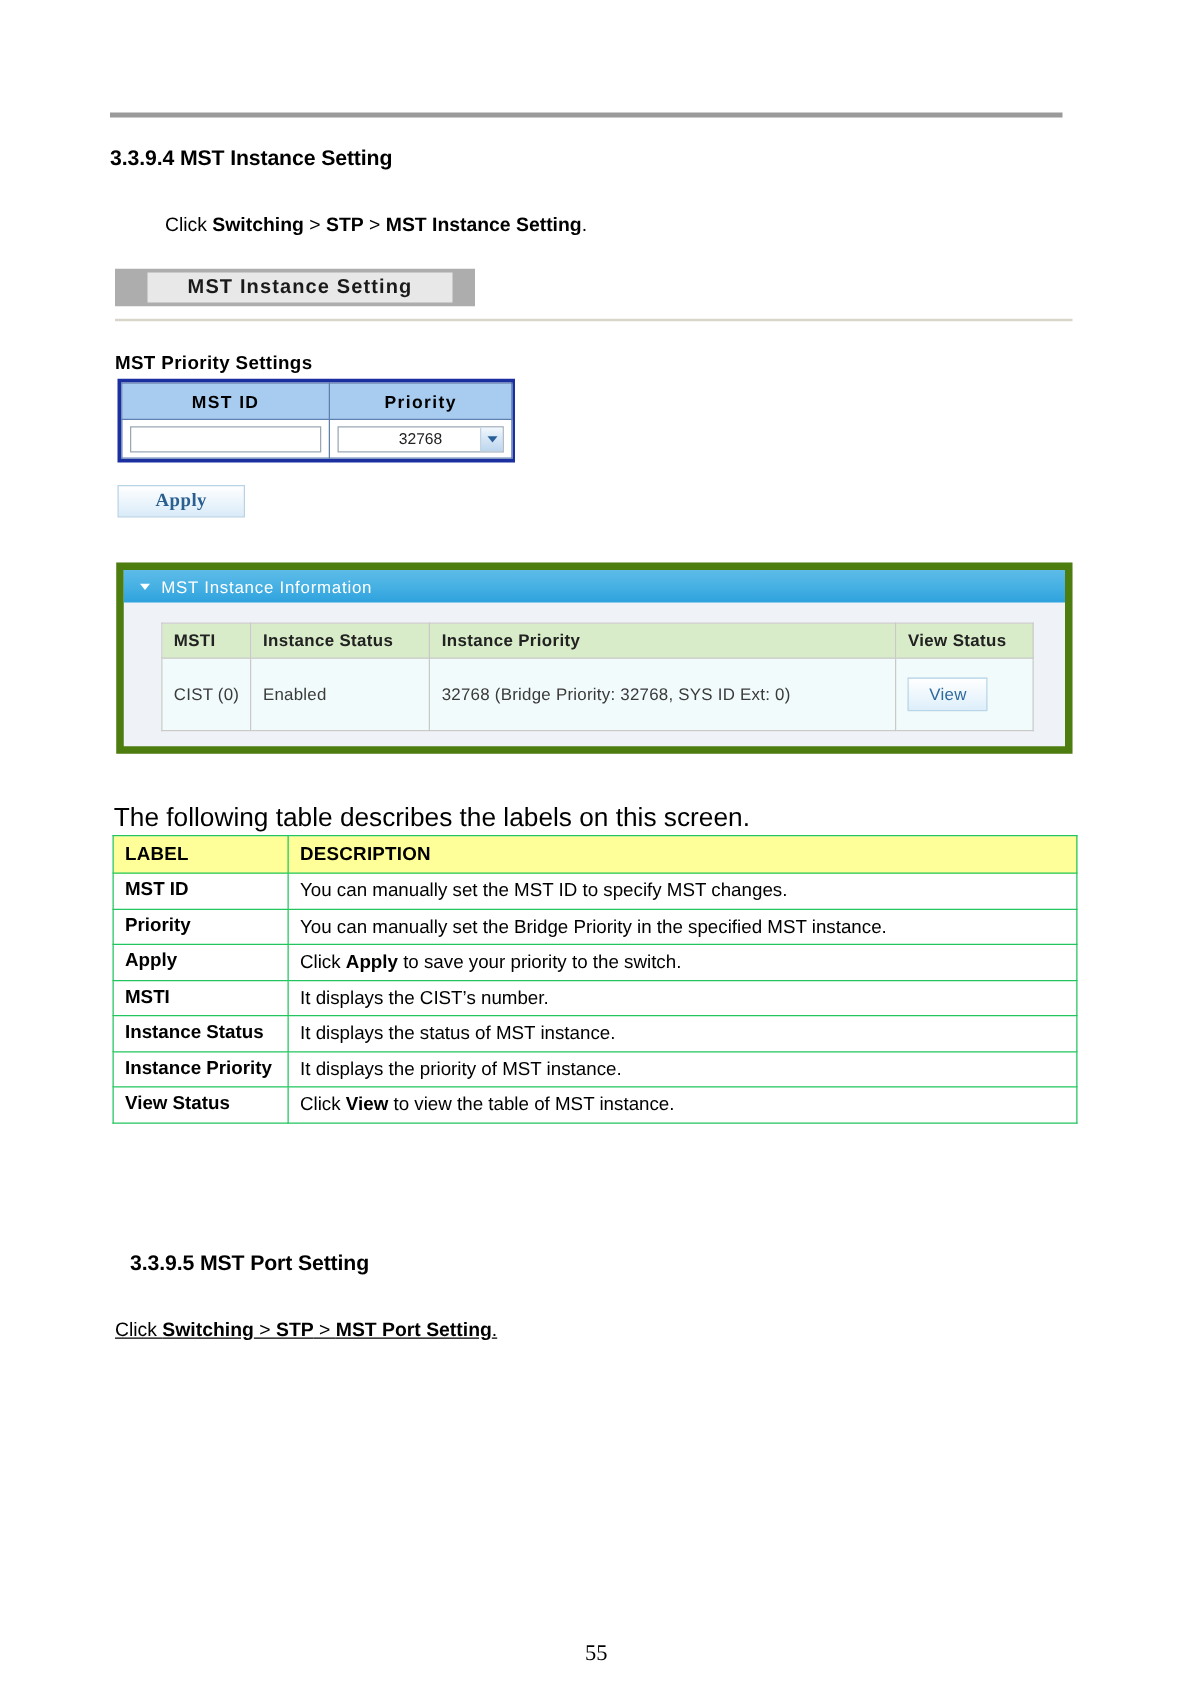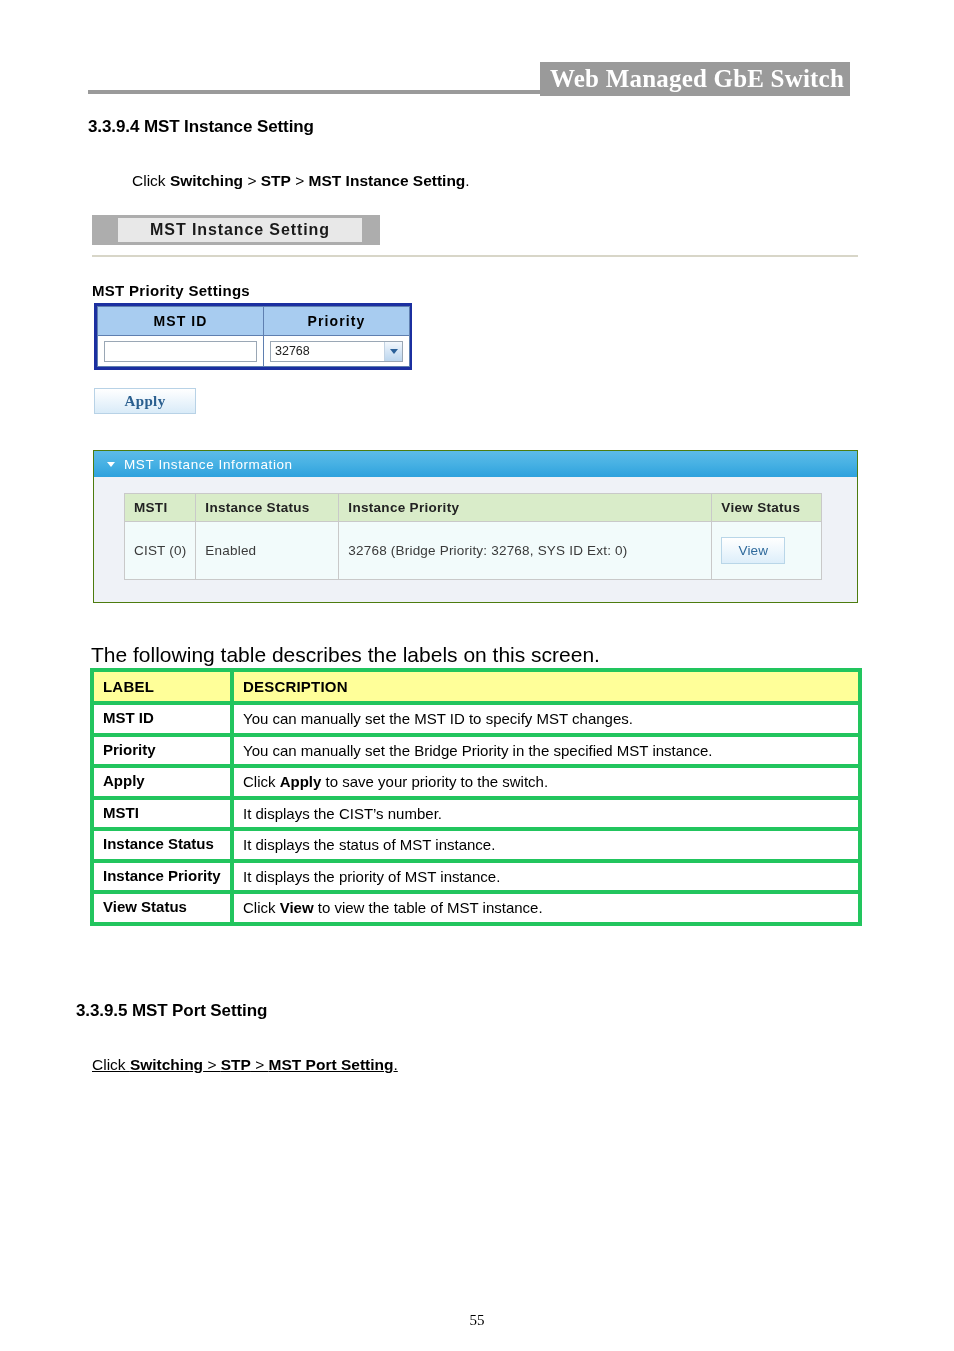--- a/index.html
+++ b/index.html
@@ -49,21 +49,21 @@
 
   
   .section-heading {
     position: absolute;
     font-size: 17px;
     font-weight: bold;
     white-space: nowrap;
     letter-spacing: -0.1px;
   }
   #heading-3394 { left: 88px; top: 117px; }
-  #heading-3395 { left: 76px; top: 1001px; }
+  #heading-3395 { left: 104px; top: 1001px; }
 
   .click-line {
     position: absolute;
     font-size: 15.5px;
     white-space: nowrap;
   }
   #click-line-1 { left: 92px; top: 172px; margin-left: 40px; }
   #click-line-2 { left: 92px; top: 1056px; text-decoration: underline; }
   .click-line b { font-weight: bold; }
 
@@ -162,20 +162,21 @@
   }
   .select-wrap {
     position: relative;
     width: 100%;
     height: 21px;
     border: 1px solid #9aa7b5;
     background: #ffffff;
     box-sizing: border-box;
     display: flex;
     align-items: center;
+    padding-left: 44px;
   }
   .select-wrap .sel-value {
     font-size: 12.5px;
     color: #222;
     padding-left: 4px;
     flex: 1;
     white-space: nowrap;
   }
   .select-arrow {
     width: 17px;
@@ -217,21 +218,21 @@
   }
 
   
   .info-panel {
     position: absolute;
     left: 93px;
     top: 450px;
     width: 765px;
     height: 153px;
     background: #eff2f7;
-    border: 1px solid #4d7c0f;
+    border: 6px solid #4d7c0f;
     box-sizing: border-box;
   }
   .info-panel-bar {
     position: absolute;
     left: 0;
     top: 0;
     width: 100%;
     height: 26px;
     background: linear-gradient(to bottom, #5dbbe8 0%, #49b2e4 45%, #2ea2dd 100%);
     display: flex;
@@ -317,21 +318,21 @@
   .label-table {
     position: absolute;
     left: 90px;
     top: 668px;
     width: 772px;
     border-collapse: collapse;
     table-layout: fixed;
   }
   .label-table th,
   .label-table td {
-    border: 4px solid #22c55e;
+    border: 1px solid #22c55e;
     vertical-align: middle;
     padding: 4px 9px;
     font-size: 15px;
   }
   .label-table th {
     background: #ffff99;
     font-weight: bold;
     text-align: left;
     height: 21px;
     letter-spacing: 0.2px;
@@ -349,30 +350,29 @@
   .lt-col-label { width: 140px; }
 
   
   .page-number {
     position: absolute;
     left: 0;
     top: 1312px;
     width: 954px;
     text-align: center;
     font-family: "Liberation Serif", serif;
-    font-size: 15px;
+    font-size: 18px;
     color: #000;
   }
 </style>
 </head>
 <body>
 
 <div class="page-header">
   <div class="header-rule"></div>
-  <div class="header-title">Web Managed GbE Switch</div>
 </div>
 
 <div class="section-heading" id="heading-3394">3.3.9.4 MST Instance Setting</div>
 
 <div class="click-line" id="click-line-1">
   <span>Click </span><b>Switching</b><span> &gt; </span><b>STP</b><span> &gt; </span><b>MST Instance Setting</b><span>.</span>
 </div>
 
 <div class="ui-titlebar-outer">
   <div class="ui-titlebar-inner">

